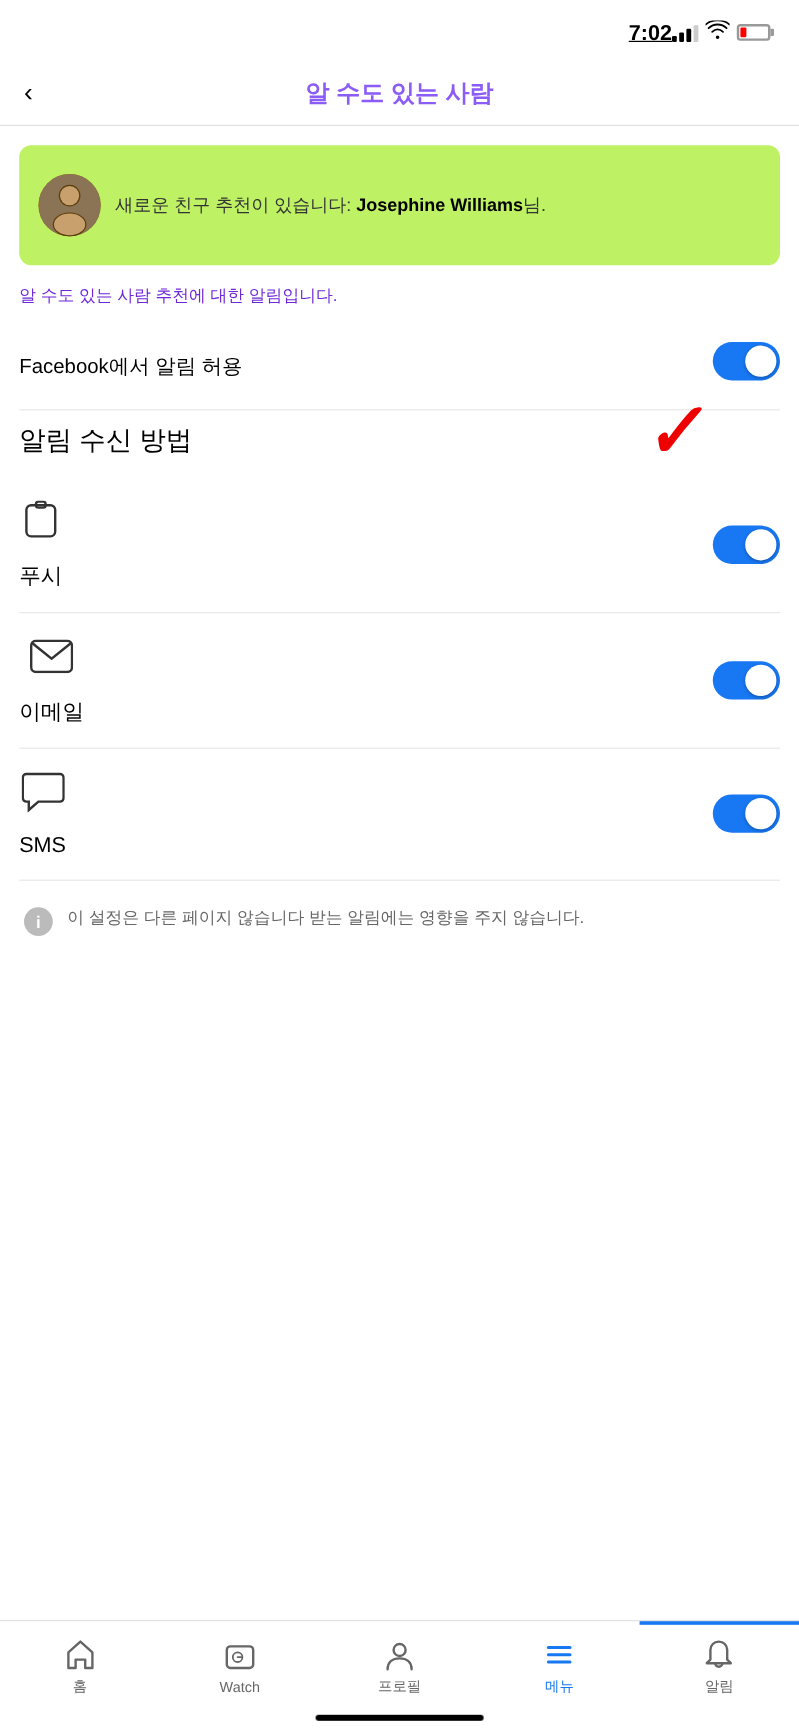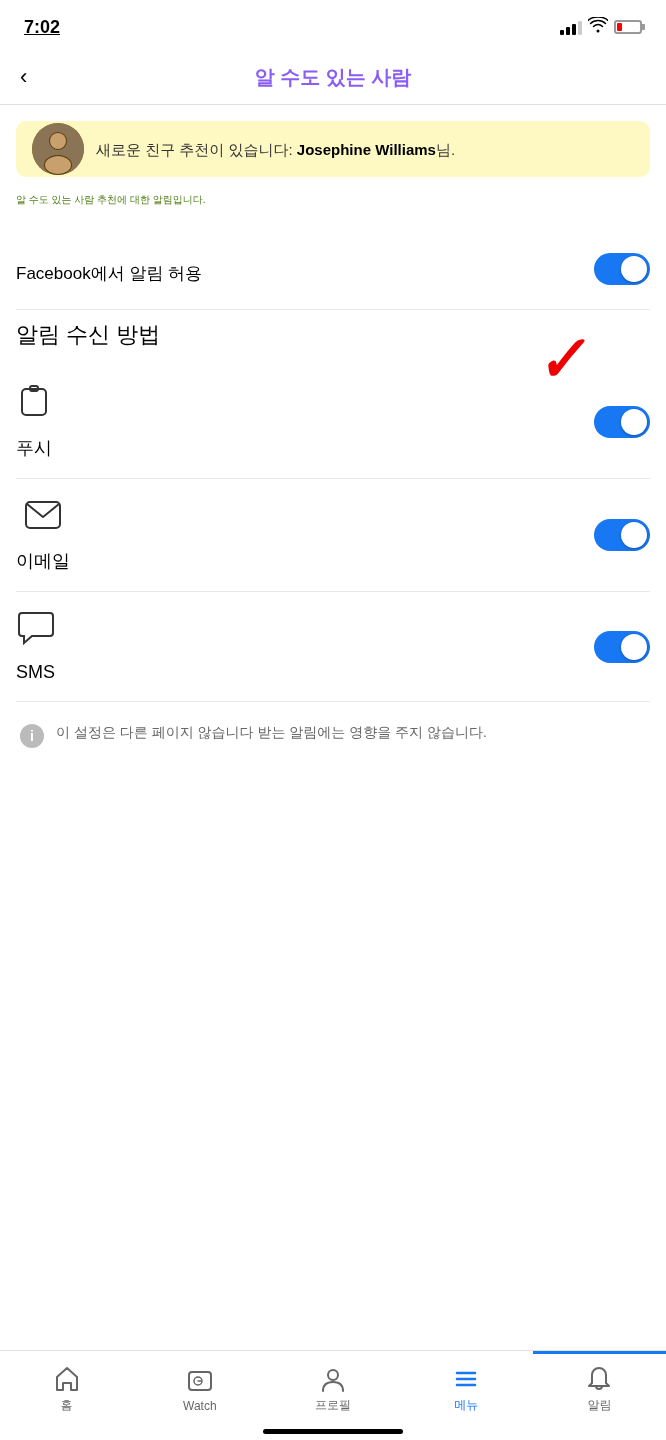--- a/index.html
+++ b/index.html
@@ -9,21 +9,21 @@
       min-height: 1440px;
       font-family: -apple-system, 'Helvetica Neue', Arial, sans-serif;
       background: #fff;
       position: relative;
       overflow-x: hidden;
     }
 
     
     .status-bar {
       display: flex;
-      justify-content: space-between;
+      justify-content: flex-end;
       align-items: center;
       padding: 12px 24px 8px;
       height: 50px;
       text-decoration: underline;
     }
     .status-time {
       font-size: 18px;
       font-weight: 600;
       color: #000;
     }
@@ -98,23 +98,23 @@
       margin-right: 40px;
     }
 
     
     .content {
       padding: 16px;
     }
 
     
     .notification-card {
-      background: #fef9c3;
+      background: #bef264;
       border-radius: 10px;
-      padding: 2px 16px;
+      padding: 24px 16px;
       display: flex;
       align-items: center;
       gap: 12px;
       margin-bottom: 16px;
     }
     .avatar {
       width: 52px;
       height: 52px;
       border-radius: 50%;
       background: #8B6914;
@@ -130,23 +130,23 @@
       color: #333;
       line-height: 1.4;
     }
     .notification-text strong {
       font-weight: 700;
       color: #000;
     }
 
     
     .description {
-      font-size: 10px;
-      color: #4d7c0f;
-      margin-bottom: 38px;
+      font-size: 14px;
+      color: #6d28d9;
+      margin-bottom: 20px;
       line-height: 1.4;
     }
 
     
     .toggle-row {
       display: flex;
       align-items: flex-end;
       justify-content: space-between;
       padding: 8px 0;
       margin-bottom: 16px;

